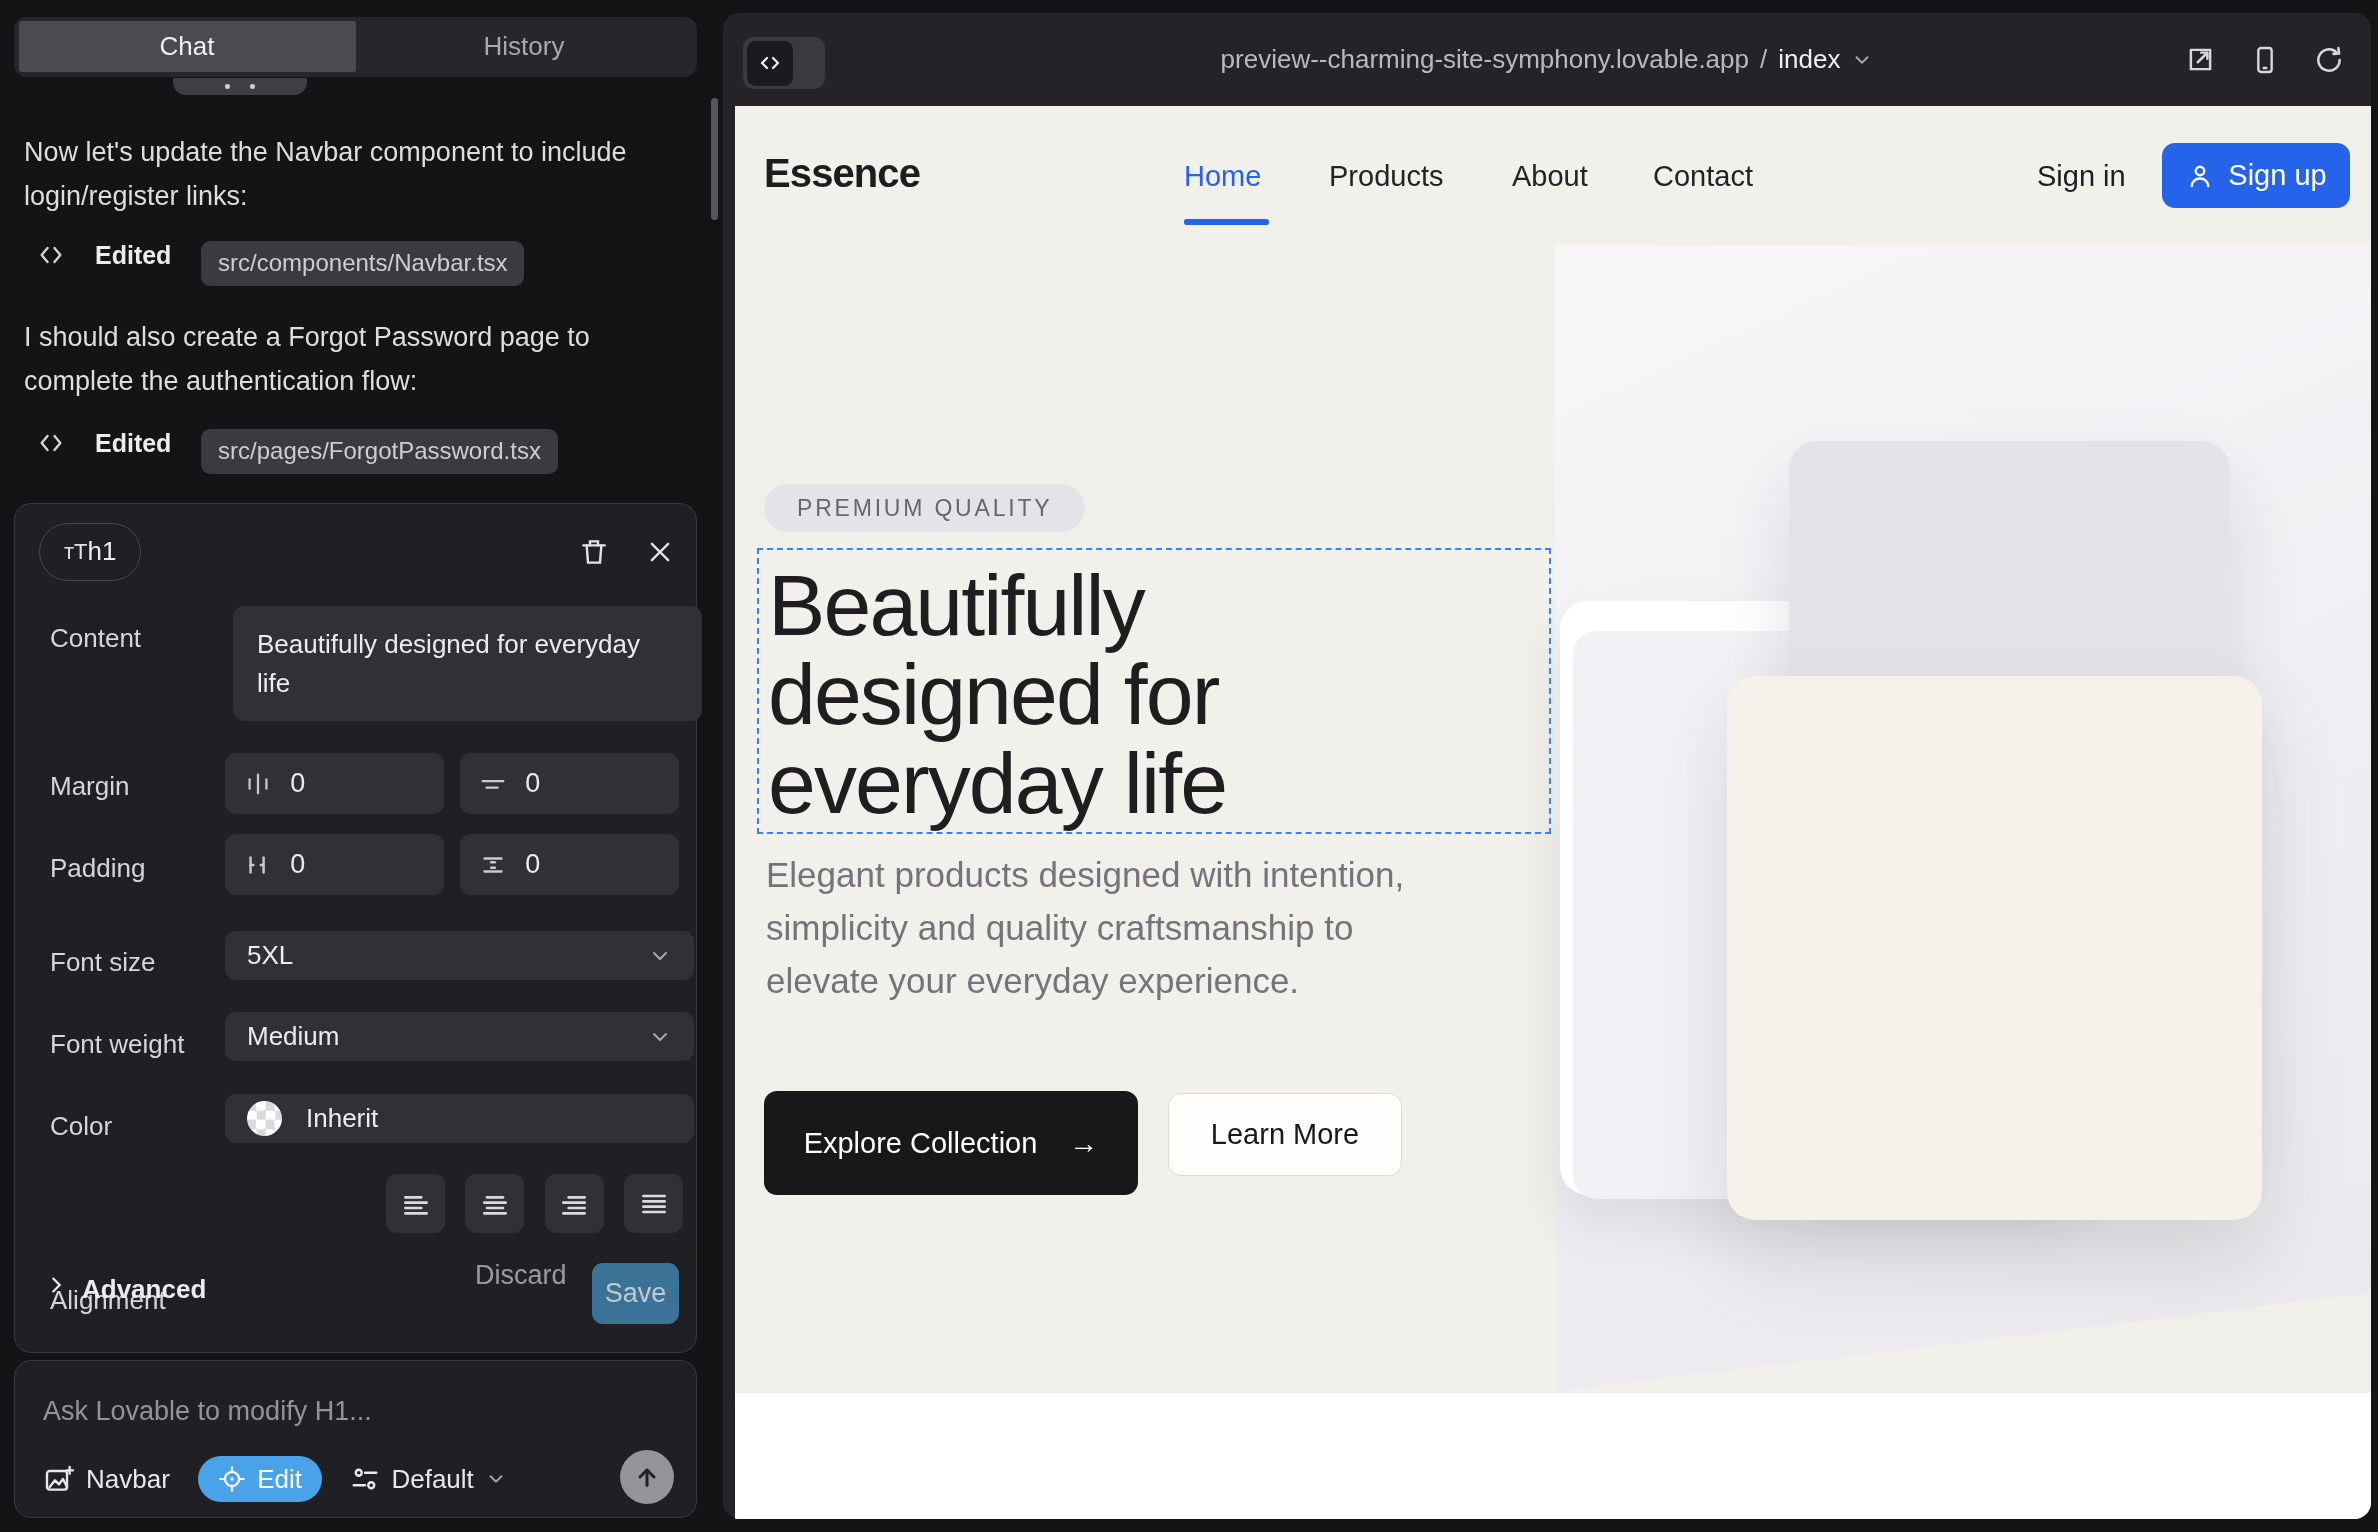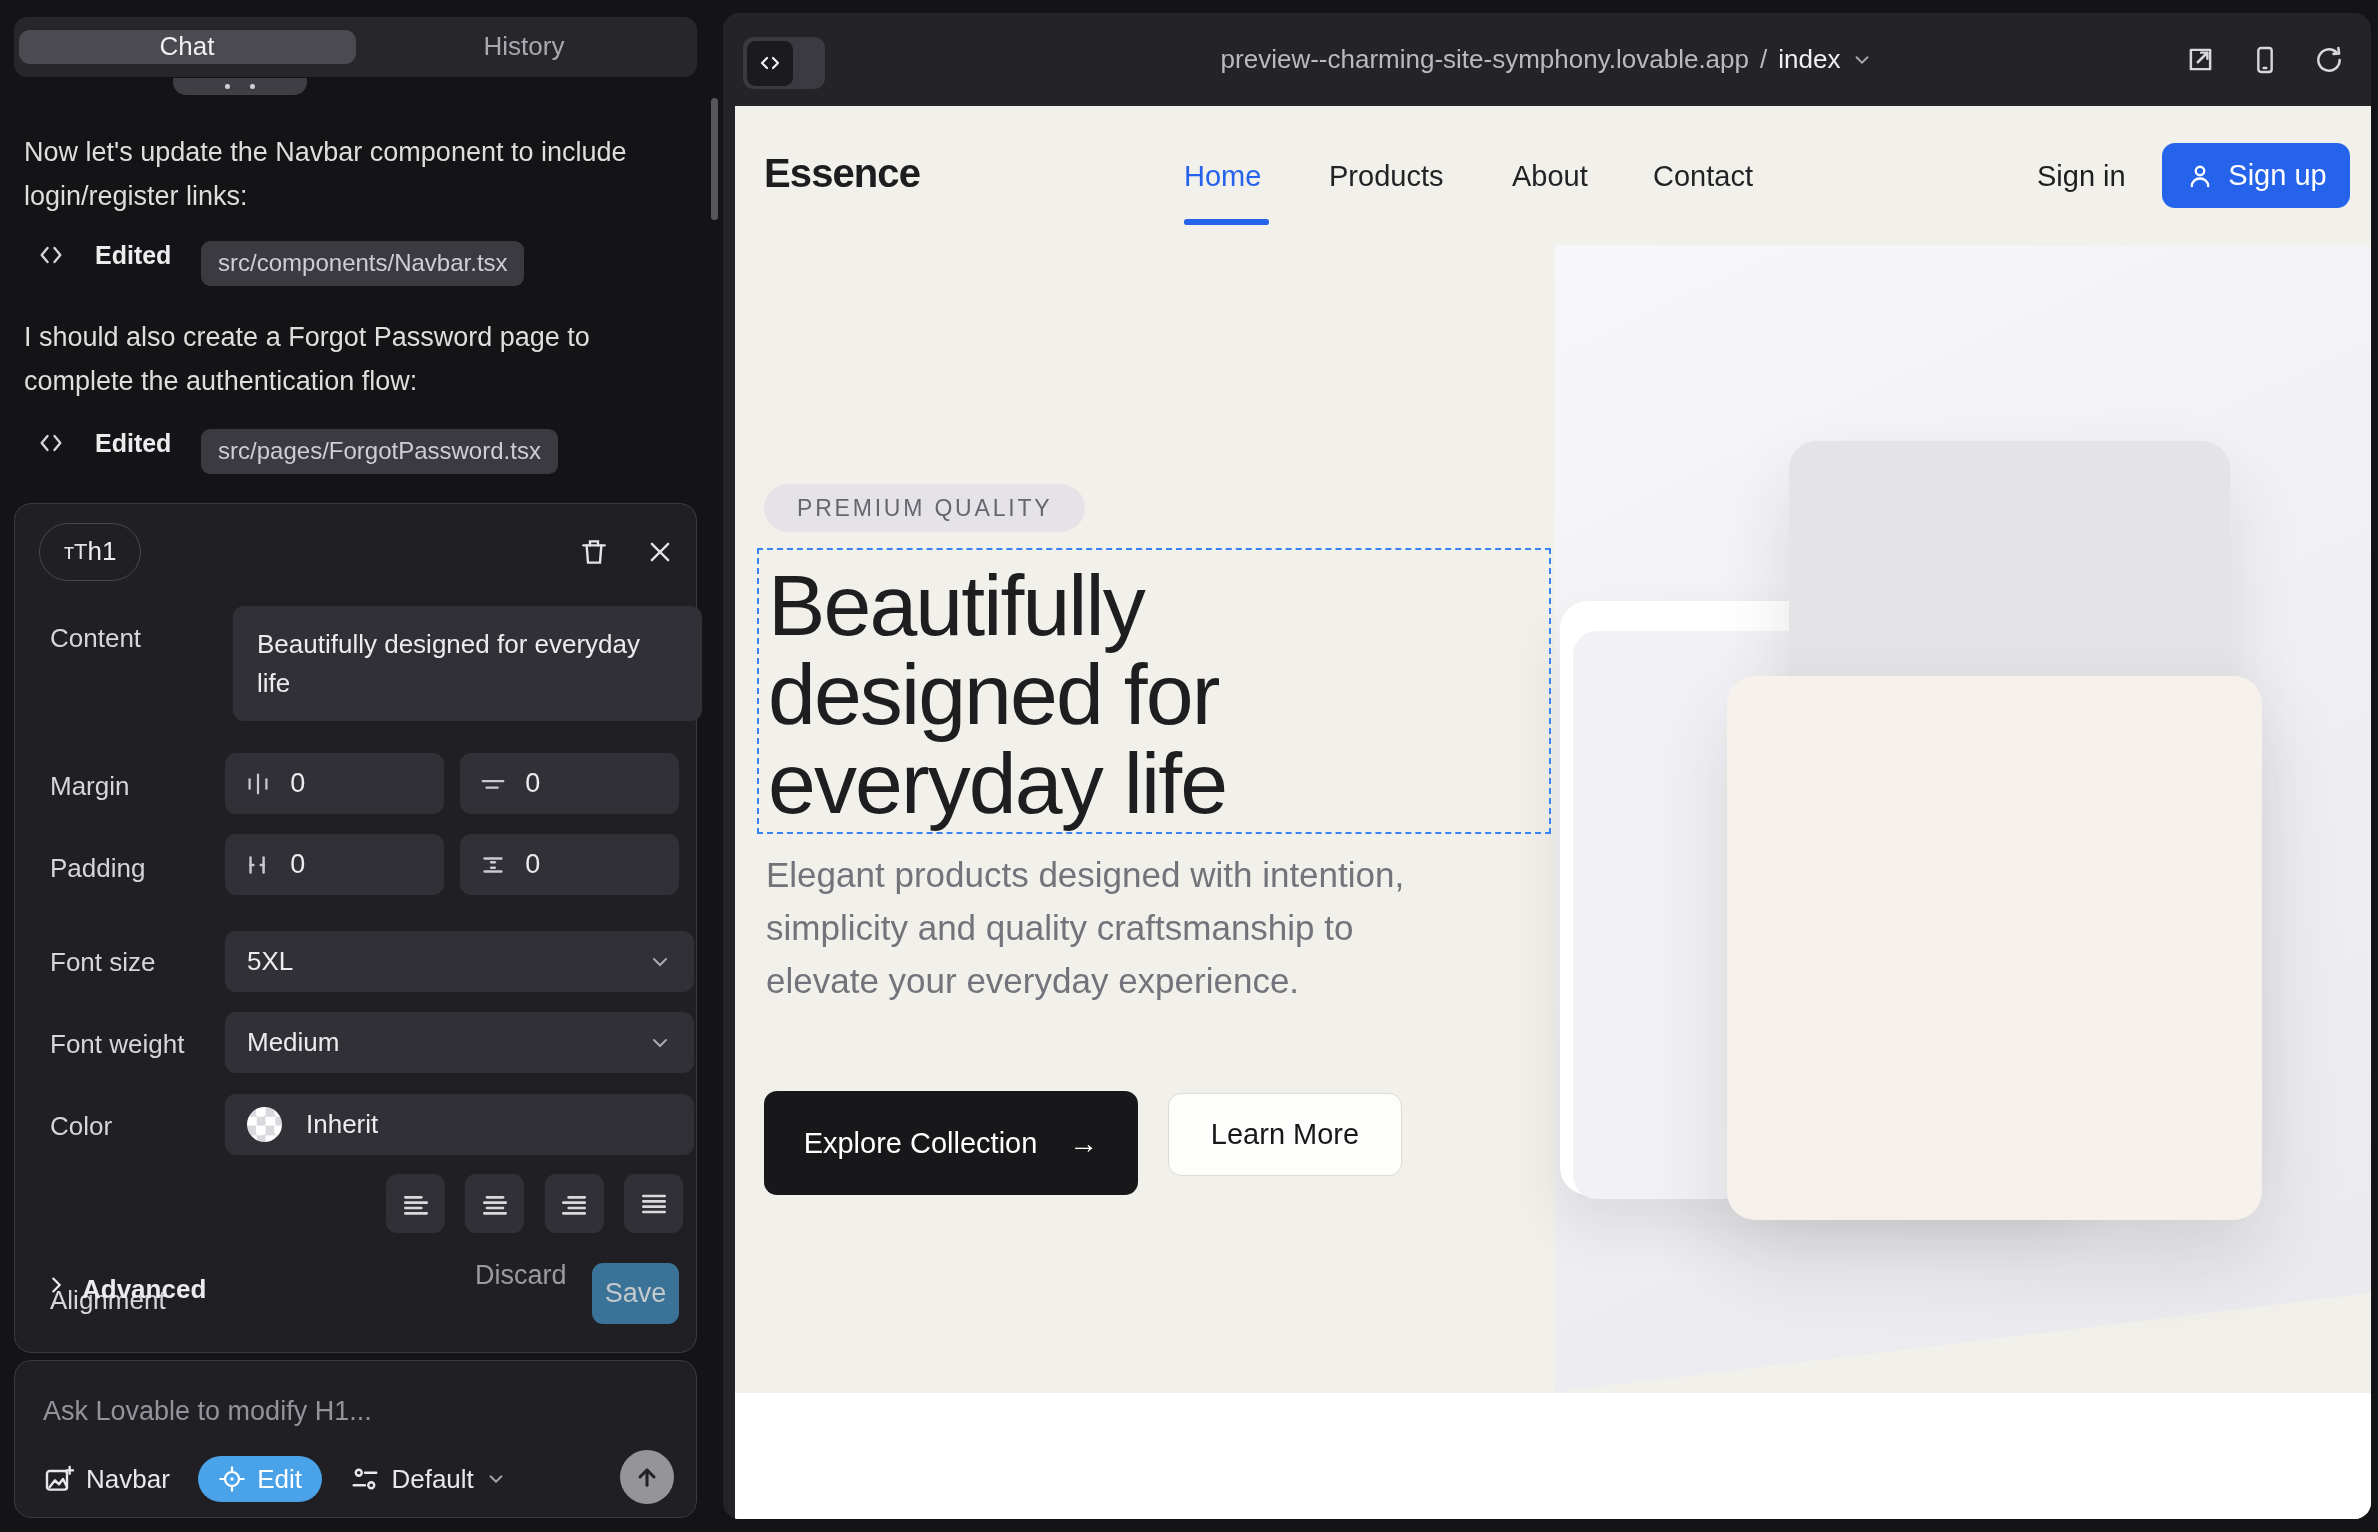--- a/index.html
+++ b/index.html
@@ -3,42 +3,42 @@
 <meta charset="utf-8">
 <style>
   * { margin:0; padding:0; box-sizing:border-box; }
   html,body { background:#0f0f11; }
   body { font-family:"Liberation Sans","DejaVu Sans",sans-serif; }
   .stage { position:relative; width:2378px; height:1532px; background:#141416; overflow:hidden; }
   .abs { position:absolute; }
 
   
   .tabs { left:14px; top:16.7px; width:683px; height:60px; background:#27272b; border-radius:13px; display:flex; align-items:center; padding:4.6px; }
-  .tab { flex:1; height:34px; border-radius:11px; display:flex; align-items:center; justify-content:center; font-size:26px; color:#a8a8b0; }
+  .tab { flex:1; height:51px; border-radius:3px; display:flex; align-items:center; justify-content:center; font-size:26px; color:#a8a8b0; }
   .tab.active { background:#4a4a50; color:#f1f1f3; }
   .dots-chip { left:173px; top:78px; width:134px; height:16.7px; background:#3e3e44; border-radius:0 0 13px 13px; display:flex; align-items:center; justify-content:center; gap:20.4px; }
   .dots-chip i { width:4.6px; height:4.6px; border-radius:50%; background:#cfcfd6; }
   .msg { left:24px; width:649px; font-size:27px; line-height:44px; color:#dededf; }
   .edited-row { left:37px; display:flex; align-items:flex-start; gap:30px; color:#ececee; }
   .edited-row .lbl { font-size:25px; font-weight:bold; }
   .file-chip { background:#3a3a40; color:#cdcdd3; border-radius:9.3px; padding:8.3px 16.7px; font-size:24px; }
   .code-glyph { color:#d6d6da; display:flex; }
   .scroll-thumb { left:711px; top:98px; width:6.5px; height:122px; background:#56565c; border-radius:3.7px; }
 
   
   .inspector { left:14px; top:503px; width:683px; height:850px; background:#202024; border:1.9px solid #3a3a40; border-radius:16.7px; }
   .tag-chip { left:24px; top:18.6px; height:58px; padding:0 24px; border:1.9px solid #47474d; border-radius:927px; display:flex; align-items:center; color:#ececf0; }
   .tag-chip .ticon { font-size:22px; color:#e2e2e6; }
   .tag-chip .tname { font-size:26px; }
   .icon-btn { width:43px; height:43px; display:flex; align-items:center; justify-content:center; color:#e4e4e8; }
   .row-label { left:35px; font-size:26px; color:#d6d6da; }
   .field { background:#303036; border-radius:11px; color:#ececf0; display:flex; align-items:center; }
   .mini-field { width:219px; height:61px; padding:0 18.6px; gap:18.6px; font-size:27px; }
   .mini-field svg { color:#c9c9cf; }
-  .select { left:210px; width:469px; height:61px; padding:0 22px; font-size:26px; justify-content:space-between;align-items:center; }
+  .select { left:210px; width:469px; height:49px; padding:0 22px; font-size:26px; justify-content:space-between;align-items:center; }
   .chev { color:#a9a9b1; }
   .swatch { width:35px; height:35px; border-radius:50%; margin-right:24px;
             background:repeating-conic-gradient(#ffffff 0 25%, #d9d9de 0 50%); background-size:18.6px 18.6px; }
   .align-btn { width:59px; height:59px; background:#303036; border-radius:11px; display:flex; align-items:center; justify-content:center; color:#d9d9de; }
   .discard { font-size:27px; color:#9a9aa2; }
   .save-btn { width:87px; height:61px; background:#3a7397; border-radius:11px; display:flex; align-items:center; justify-content:center; font-size:27px; color:#c3c9cd; }
   .advanced { display:flex; align-items:flex-start; gap:15px; color:#ececf0; font-size:26px; font-weight:bold; }
 
   
   .composer { left:14px; top:1360px; width:683px; height:158px; background:#202024; border:1.9px solid #3a3a40; border-radius:16.7px; }

